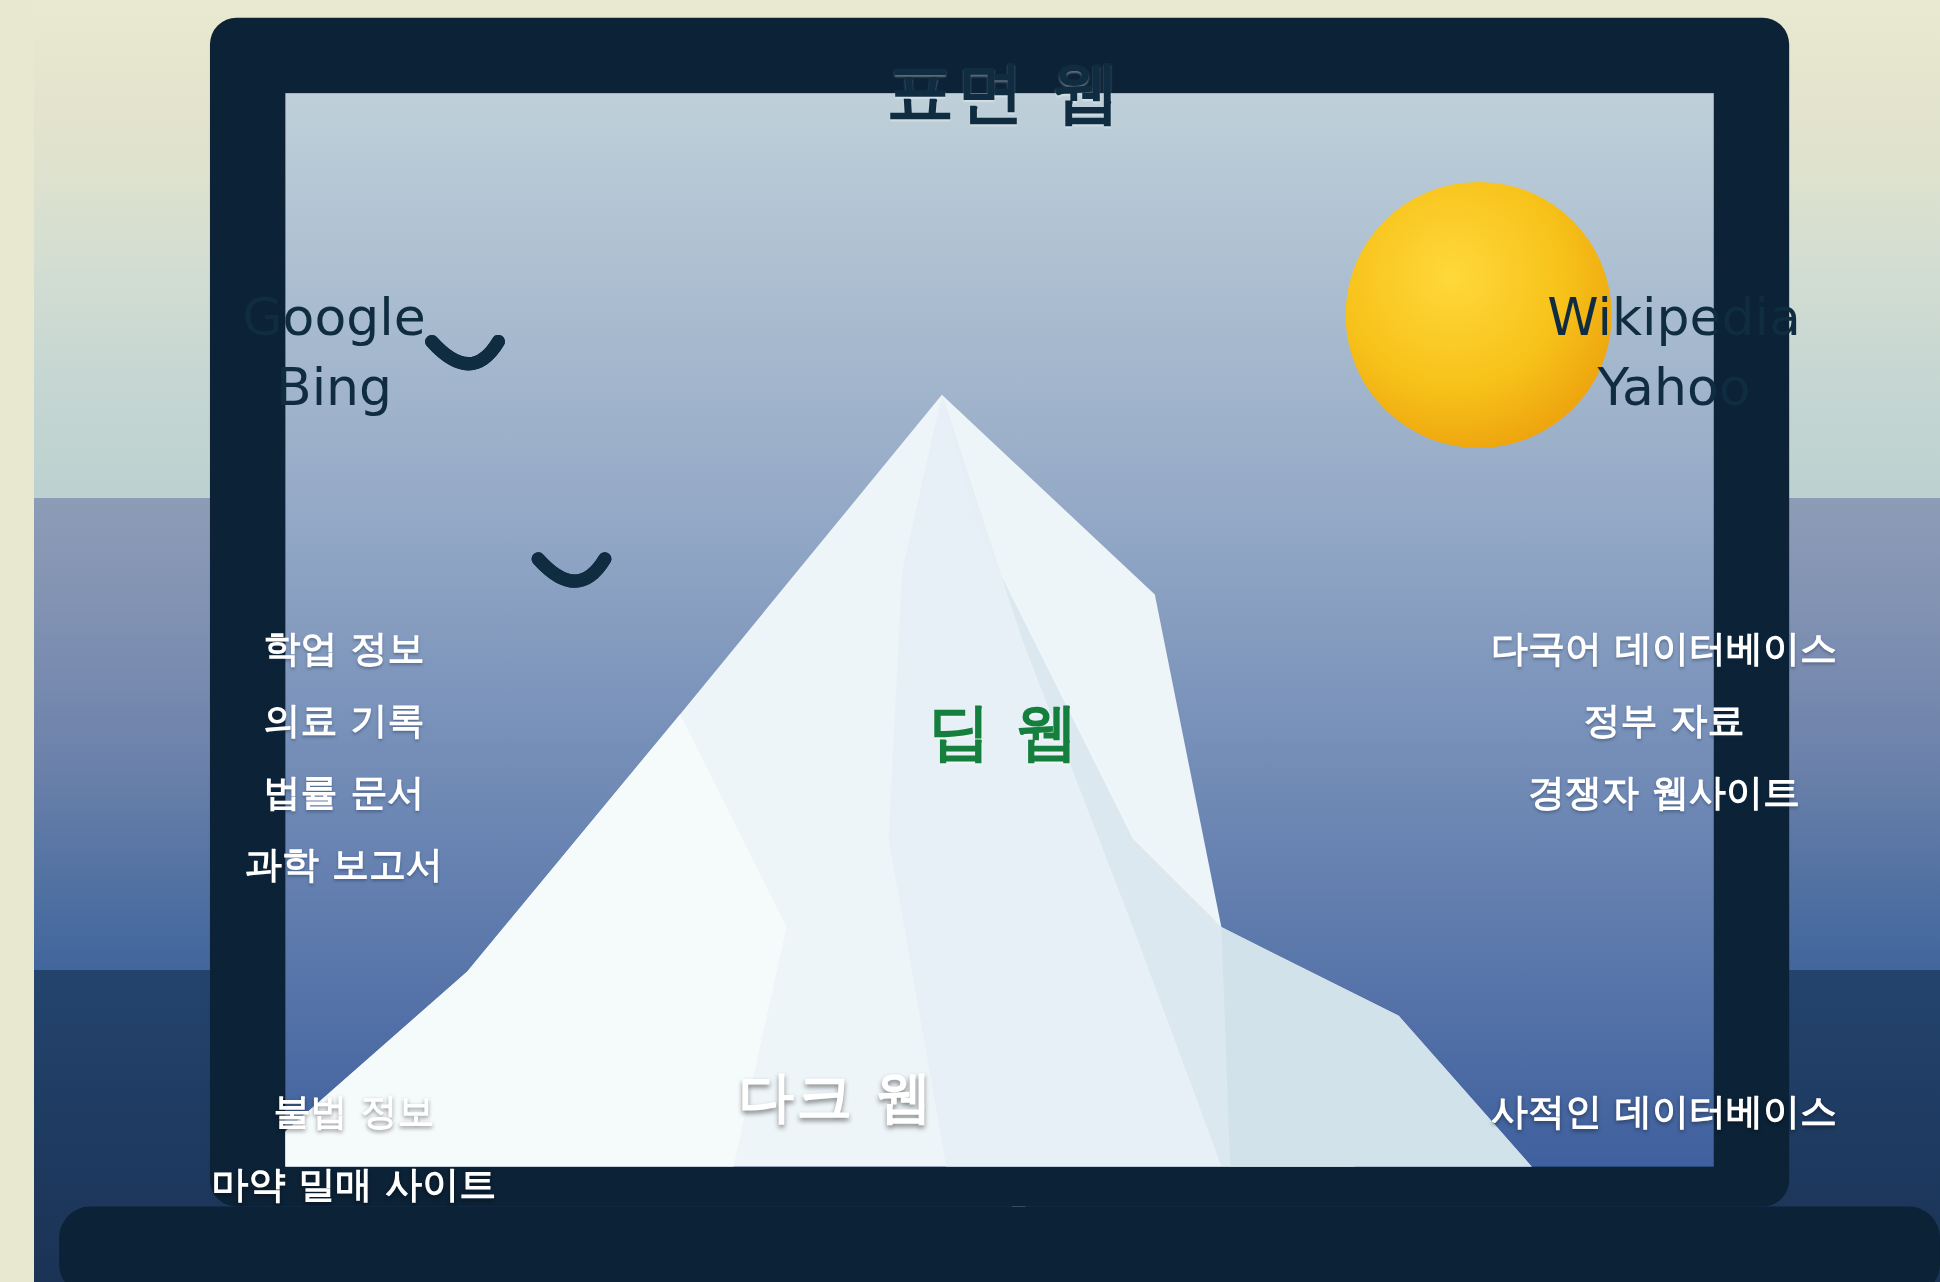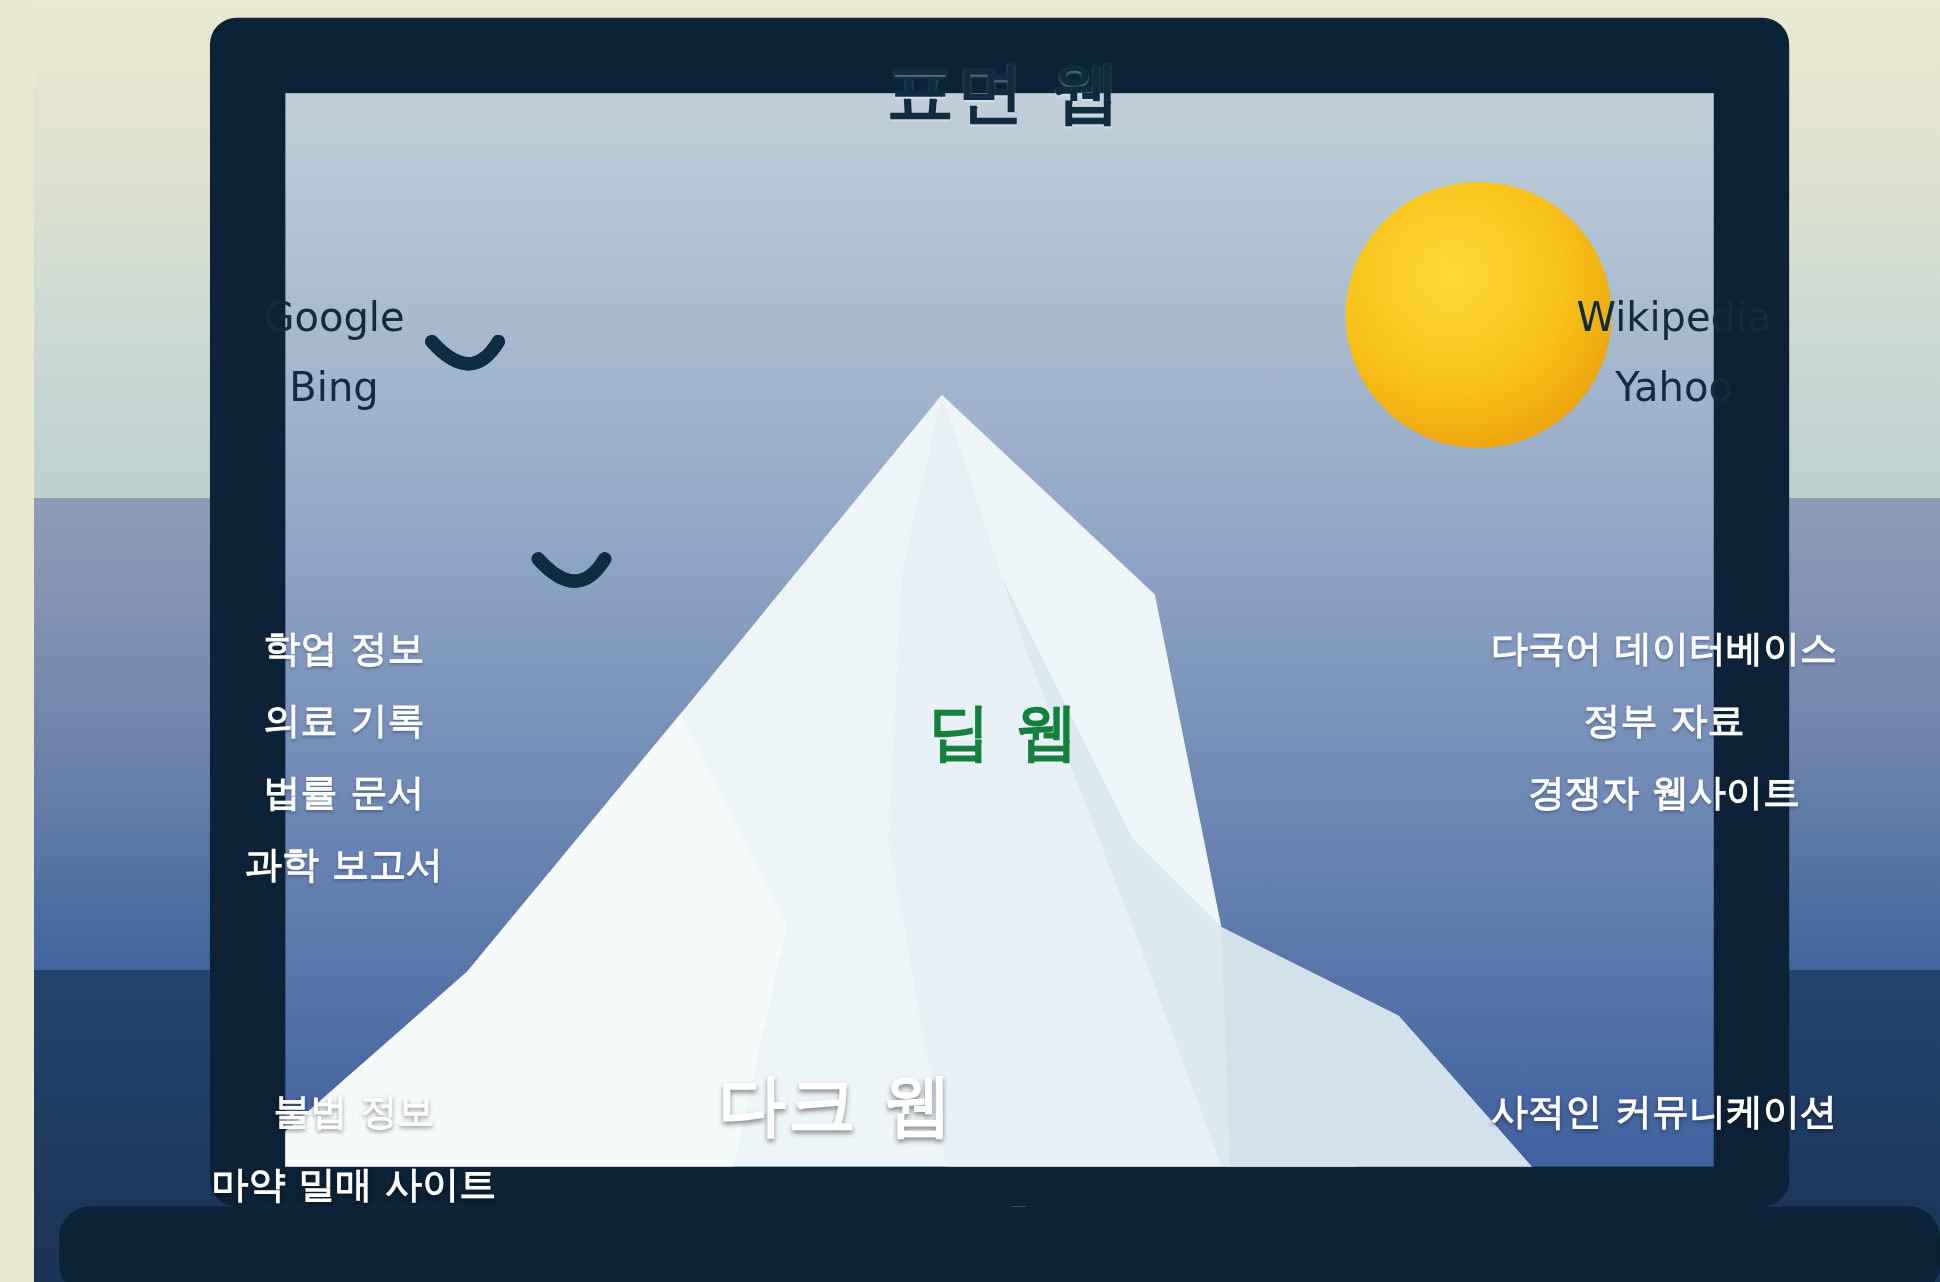--- a/index.html
+++ b/index.html
@@ -37,32 +37,32 @@
     text-shadow:0 2px 2px rgba(255,255,255,.35);
   }
   #title-deep {
     top:690px; left:0; width:1940px;
     font-size:62px; font-weight:bold; color:#15803d;
     letter-spacing:2px;
     text-shadow:0 2px 3px rgba(255,255,255,.45);
   }
   #title-dark {
     top:1060px; left:0; width:1604px;
-    font-size:68px; font-weight:bold; color:#ffffff;
+    font-size:56px; font-weight:bold; color:#ffffff;
     letter-spacing:2px;
     text-shadow:0 3px 5px rgba(0,0,0,.45);
   }
 
   .side-list { position:absolute; text-align:center; }
   .side-list .row { white-space:nowrap; }
 
   #surface-left  { top:282px; left:100px;  width:400px; }
   #surface-right { top:282px; left:1440px; width:400px; }
   #surface-left .row, #surface-right .row {
-    font-size:40px; color:#0f2c40; line-height:70px; font-weight:400;
+    font-size:52px; color:#0f2c40; line-height:70px; font-weight:400;
   }
 
   #deep-left  { top:613px; left:70px;   width:480px;text-align:center; }
   #deep-right { top:613px; left:1380px; width:500px; }
   #deep-left .row, #deep-right .row {
     font-size:37px; color:#ffffff; line-height:72px; font-weight:bold;
     text-shadow:0 2px 3px rgba(20,40,70,.35);
   }
 
   #dark-left  { top:1075px; left:70px;   width:500px; }
@@ -214,16 +214,16 @@
   </div>
 
   <div class="txt" id="title-dark">다크 웹</div>
 
   <div class="side-list" id="dark-left">
     <div class="row">불법 정보</div>
     <div class="row">마약 밀매 사이트</div>
   </div>
 
   <div class="side-list" id="dark-right">
-    <div class="row">사적인 커뮤니케이션</div>
+    <div class="row">사적인 데이터베이스</div>
   </div>
 
 </div>
 
 </body></html>

